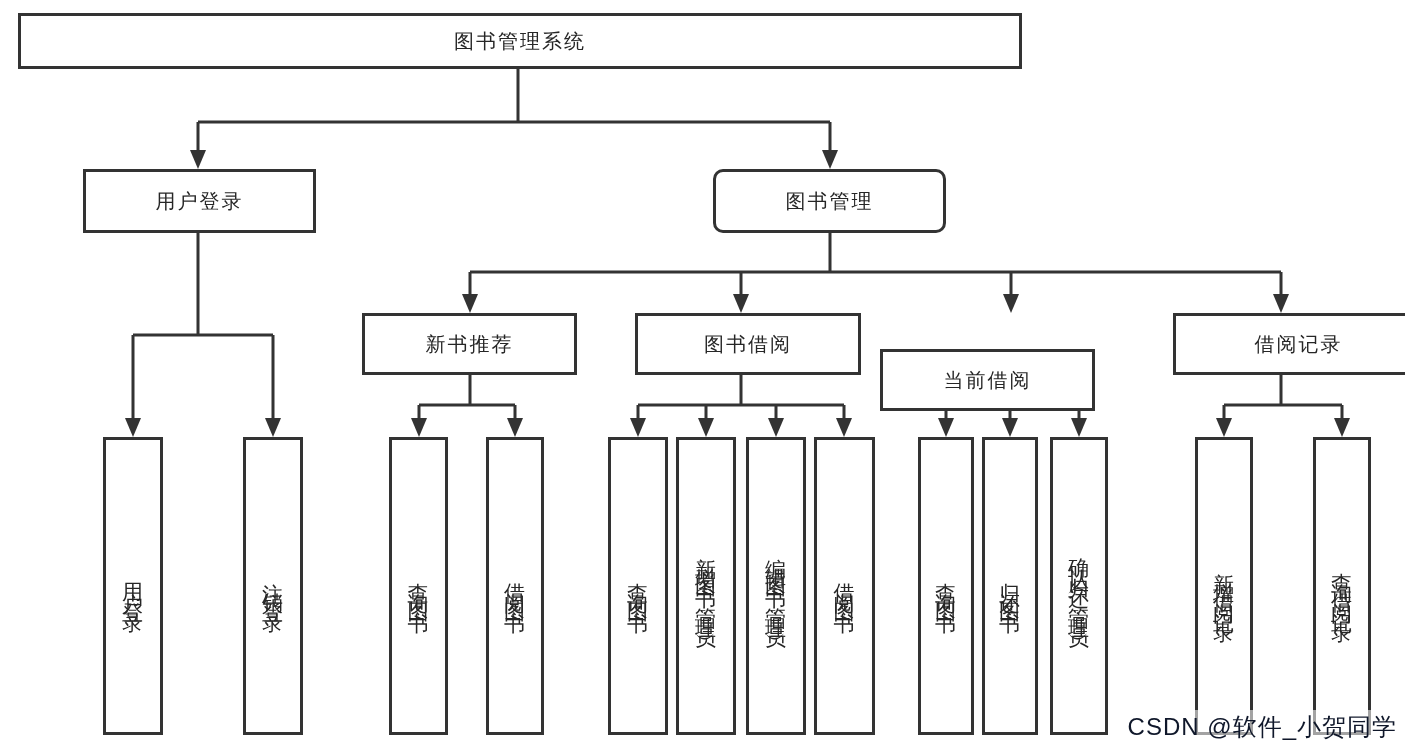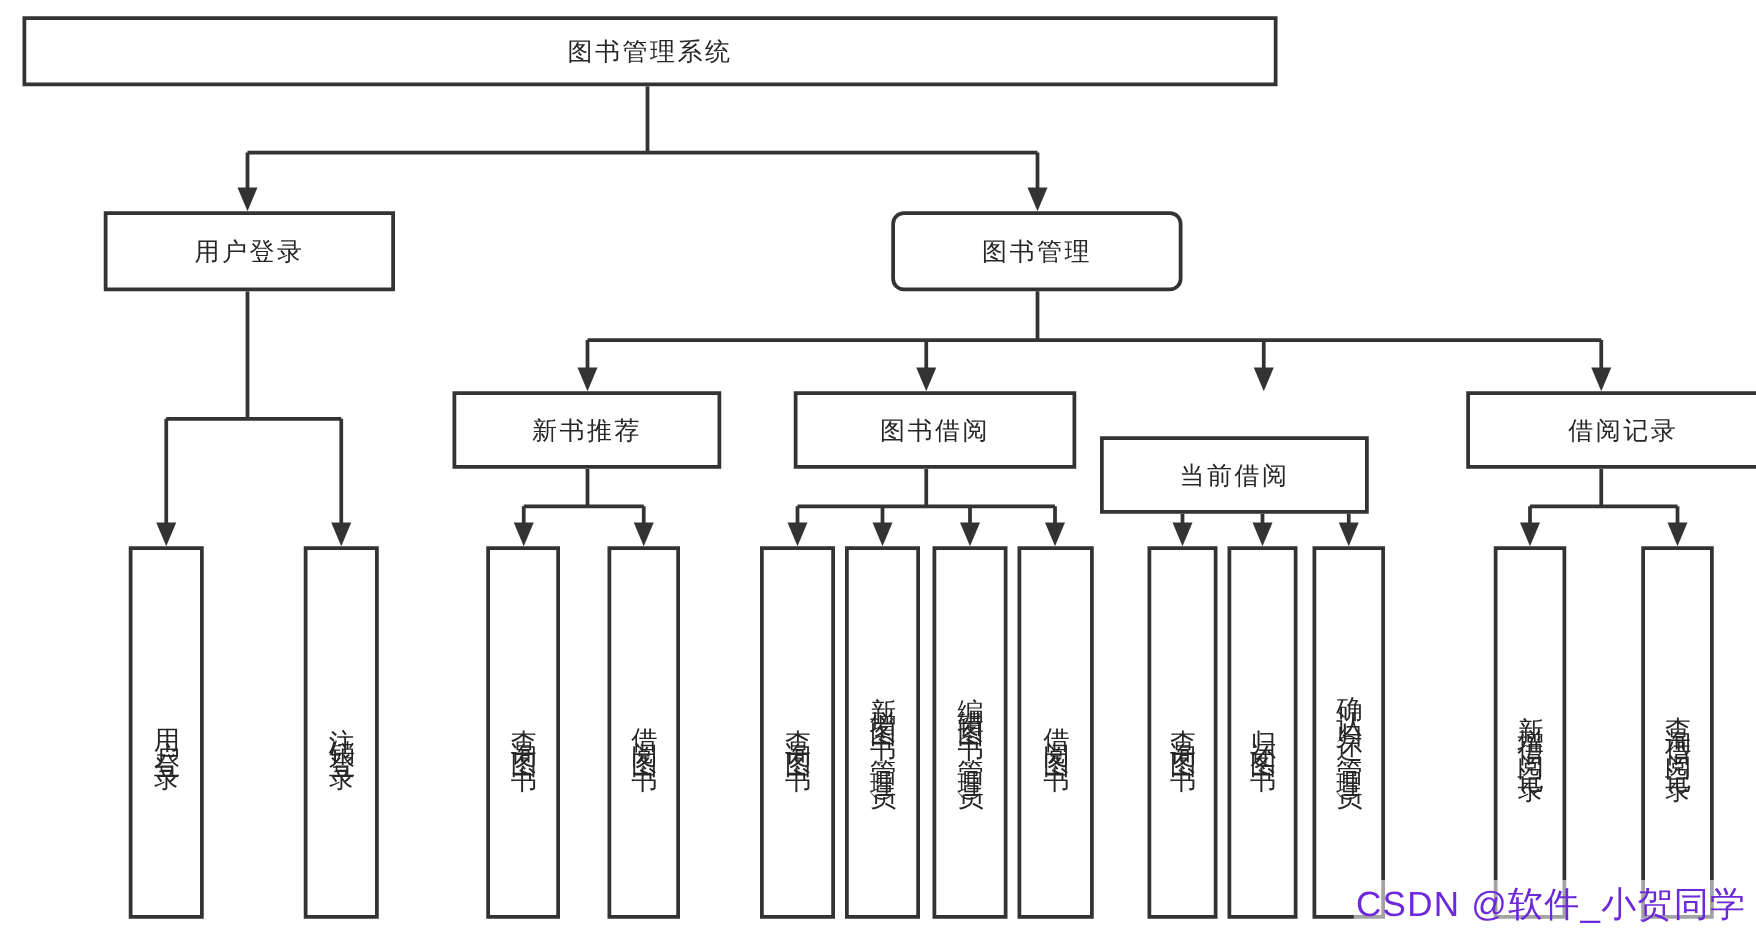--- a/index.html
+++ b/index.html
@@ -59,22 +59,22 @@
   .n-g3d   { left: 814px;  width: 61px; }
   .n-g4a   { left: 918px;  width: 56px; }
   .n-g4b   { left: 982px;  width: 56px; }
   .n-g4c   { left: 1050px; width: 58px; }
   .n-g5a   { left: 1195px; width: 58px; }
   .n-g5b   { left: 1313px; width: 58px; }
   .watermark {
     position: absolute;
     right: 6px;
     bottom: 3px;
-    font-size: 28px;
-    color: #6d28d9;
+    font-size: 24px;
+    color: #0f172a;
     letter-spacing: 1px;
     background: rgba(255,255,255,0.55);
     padding: 1px 2px;
     white-space: nowrap;
   }
 </style>
 </head>
 <body>
 
 <div class="canvas">

